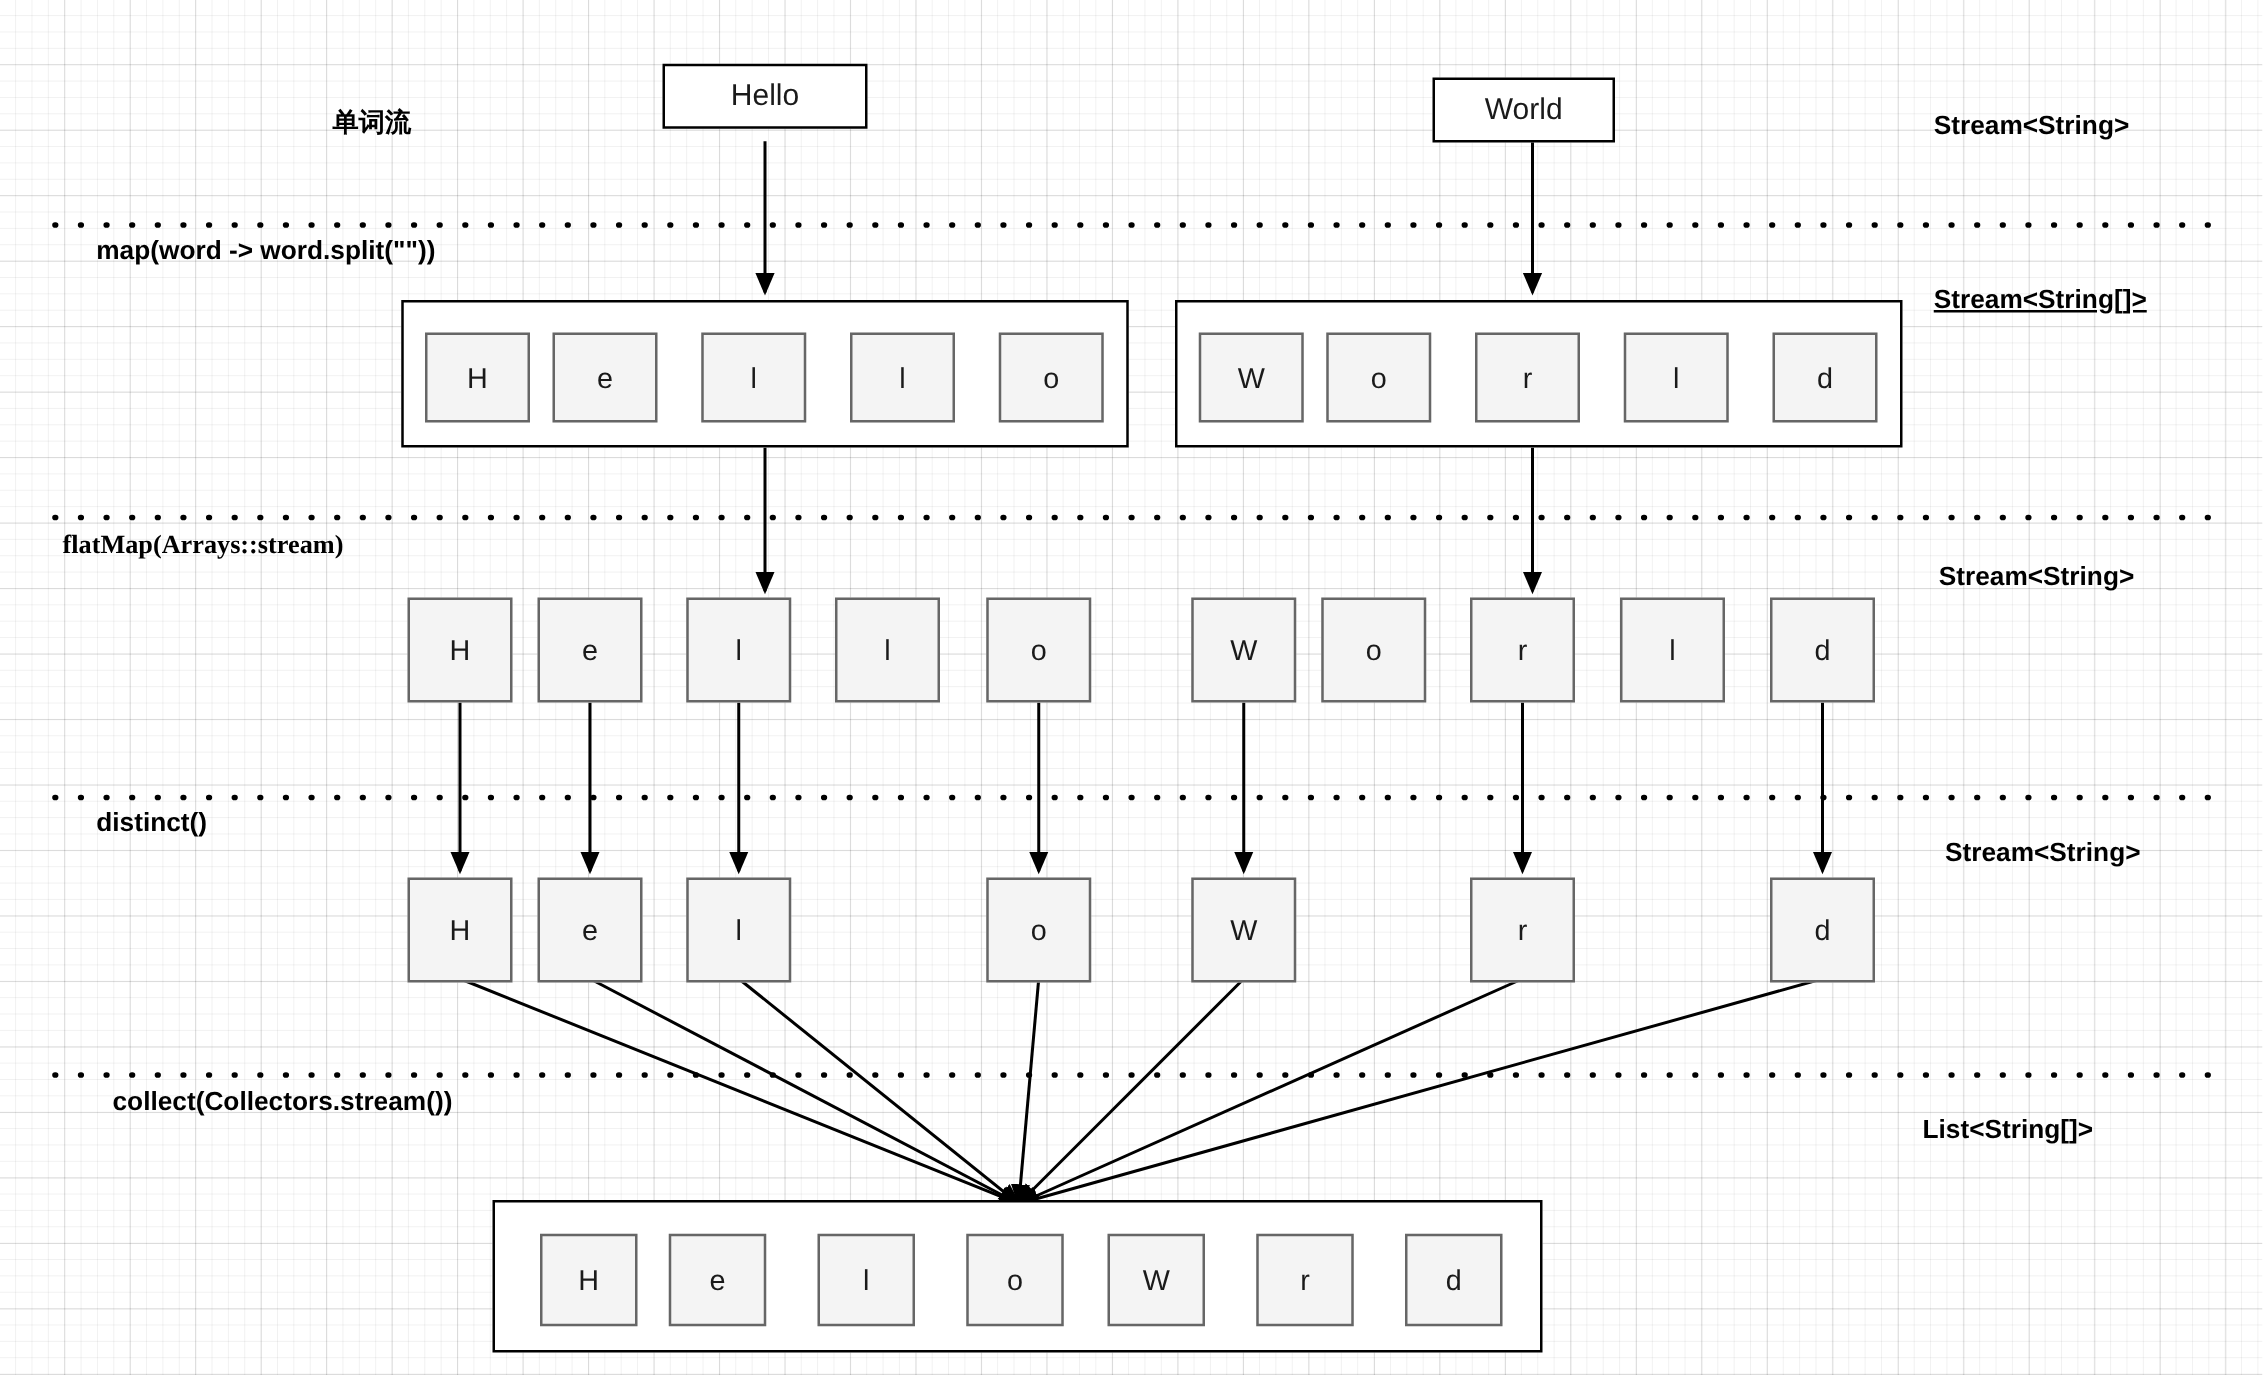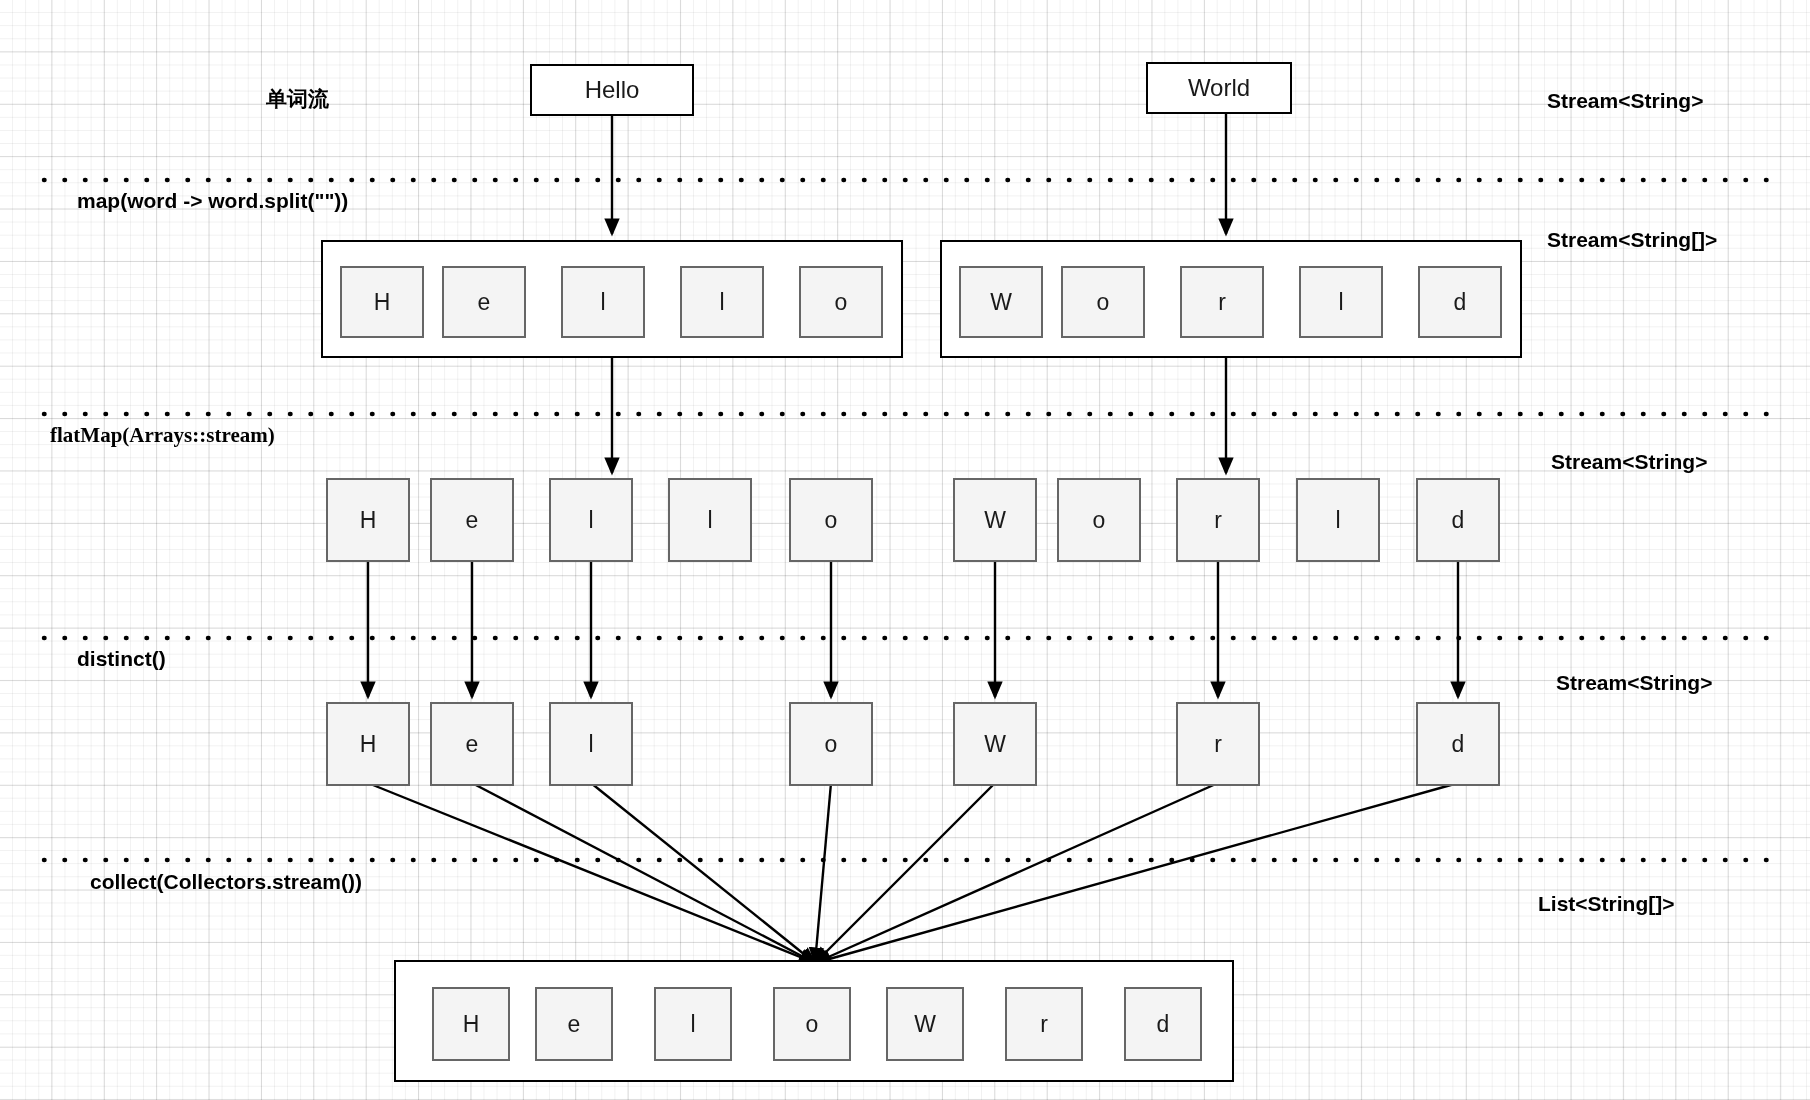--- a/index.html
+++ b/index.html
@@ -124,31 +124,31 @@
       <line x1="831" y1="783" x2="815" y2="963" marker-end="url(#arrowhead)"></line>
       <line x1="995" y1="783" x2="815" y2="963" marker-end="url(#arrowhead)"></line>
       <line x1="1218" y1="783" x2="815" y2="963" marker-end="url(#arrowhead)"></line>
       <line x1="1458" y1="783" x2="815" y2="963" marker-end="url(#arrowhead)"></line>
     </g>
   </svg>
 
   <div class="lbl-cn" style="left:266px; top:88px;">单词流</div>
 
   <div class="lbl" style="left:1547px; top:90px;">Stream&lt;String&gt;</div>
-  <div class="lbl" style="left:1547px; top:229px;">Stream&lt;String[]&gt;</div>
+  <div class="lbl" style="left:1547px; top:229px;text-decoration:underline;">Stream&lt;String[]&gt;</div>
   <div class="lbl" style="left:1551px; top:451px;">Stream&lt;String&gt;</div>
   <div class="lbl" style="left:1556px; top:672px;">Stream&lt;String&gt;</div>
   <div class="lbl" style="left:1538px; top:893px;">List&lt;String[]&gt;</div>
 
   <div class="lbl" style="left:77px; top:190px;">map(word -&gt; word.split(""))</div>
   <div class="lbl" style="left:50px; top:425px;font-family:Liberation Serif, serif;">flatMap(Arrays::stream)</div>
   <div class="lbl" style="left:77px; top:648px;">distinct()</div>
   <div class="lbl" style="left:90px; top:871px;">collect(Collectors.stream())</div>
 
-  <div class="wordbox" style="left:530px; top:64px; width:164px; height:52px;">Hello</div>
+  <div class="wordbox" style="left:530px; top:51px; width:164px; height:52px;">Hello</div>
   <div class="wordbox" style="left:1146px; top:62px; width:146px; height:52px;">World</div>
 
   <div class="container" style="left:321px; top:240px; width:582px; height:118px;">
     <div class="cell" style="left:17px; top:24px; width:84px; height:72px;">H</div>
     <div class="cell" style="left:119px; top:24px; width:84px; height:72px;">e</div>
     <div class="cell" style="left:238px; top:24px; width:84px; height:72px;">l</div>
     <div class="cell" style="left:357px; top:24px; width:84px; height:72px;">l</div>
     <div class="cell" style="left:476px; top:24px; width:84px; height:72px;">o</div>
   </div>
 

